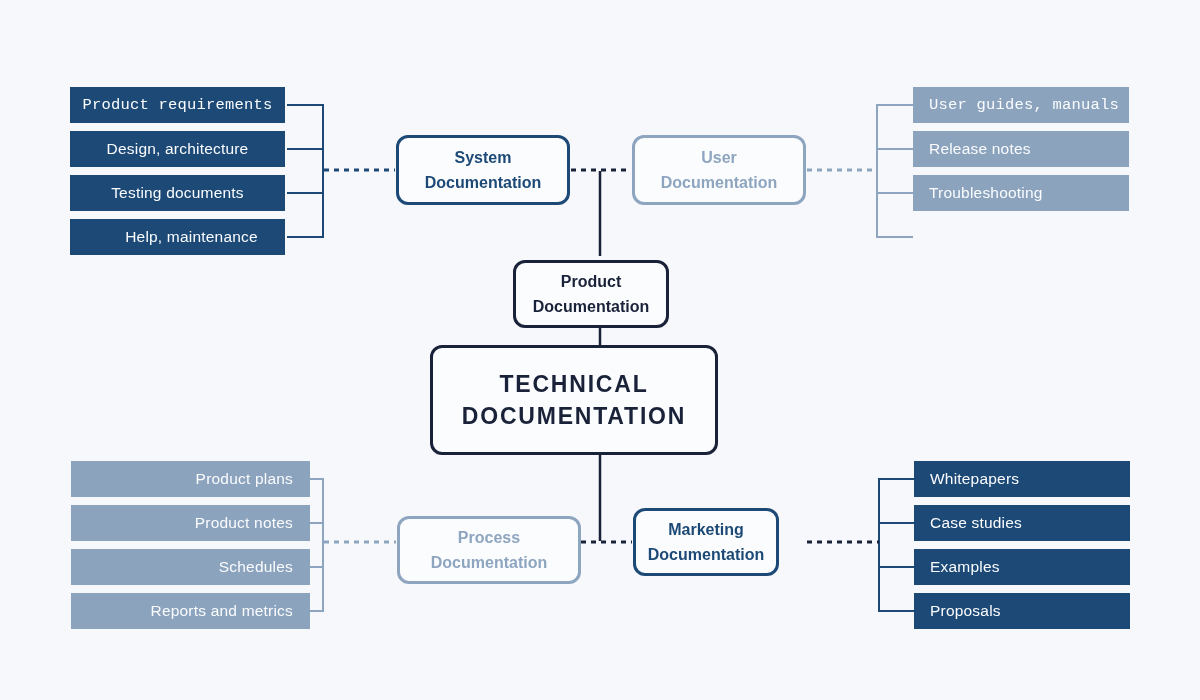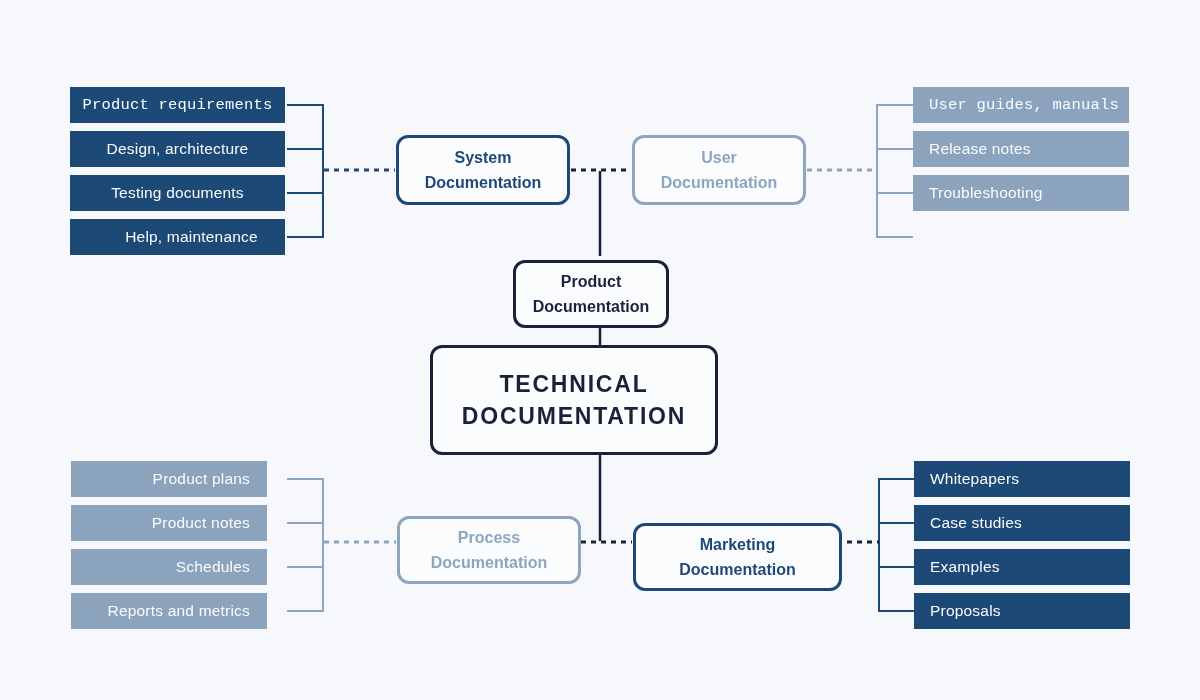--- a/index.html
+++ b/index.html
@@ -48,30 +48,30 @@
     border-radius:12px;
   }
   .node.outline-dark{border:3px solid var(--dark-blue);color:var(--dark-blue);}
   .node.outline-slate{border:3px solid var(--slate);color:var(--slate);}
   .node.outline-ink{border:3px solid var(--ink);color:var(--ink);}
 
   .node-system{left:396px;top:135px;width:174px;height:70px;}
   .node-user{left:632px;top:135px;width:174px;height:70px;}
   .node-product{left:513px;top:260px;width:156px;height:68px;}
   .node-process{left:397px;top:516px;width:184px;height:68px;}
-  .node-marketing{left:633px;top:508px;width:209px;height:68px;margin-top:15px;}
+  .node-marketing{left:633px;top:508px;width:146px;height:68px;}
   .node-technical{
     left:430px;top:345px;width:288px;height:110px;
     font-size:23px;line-height:32px;letter-spacing:1.8px;font-weight:800;
   }
 
   
   .tl{left:70px;width:215px;}
   .tr{left:913px;width:216px;}
-  .bl{left:71px;width:196px;}
+  .bl{left:71px;width:239px;}
   .br{left:914px;width:216px;}
   .row-t0{top:87px;font-family:Liberation Mono, monospace;}  .row-t1{top:131px;} .row-t2{top:175px;} .row-t3{top:219px;padding-left:28px;}
   .row-b0{top:461px;} .row-b1{top:505px;} .row-b2{top:549px;} .row-b3{top:593px;}
 </style>
 </head>
 <body>
 
 <div class="canvas">
 
   <svg class="lines" viewBox="0 0 1200 700" aria-hidden="true">

